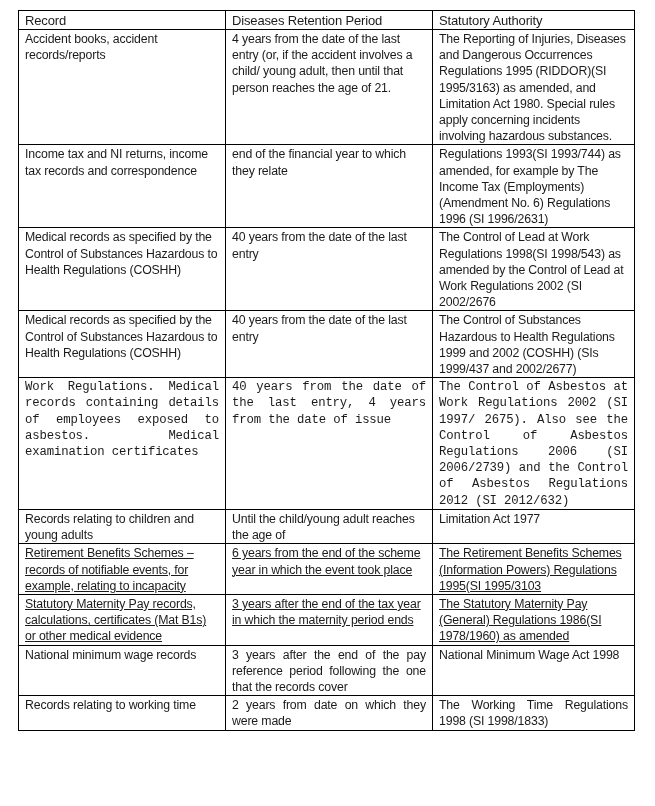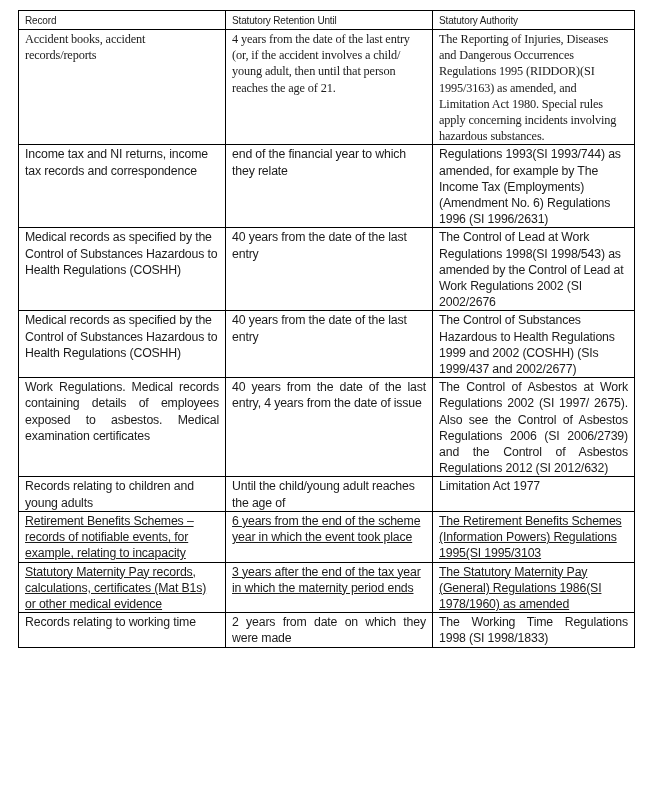--- a/index.html
+++ b/index.html
@@ -29,84 +29,89 @@
     text-align: left;
     font-weight: normal;
     font-size: 12.3px;
     line-height: 16.2px;
     padding: 1px 6px 0 6px;
     box-sizing: border-box;
     letter-spacing: -0.15px;
     overflow: hidden;
   }
   .doc-table th {
-    font-size: 10px;
+    font-size: 13px;
     line-height: 17px;
   }
   .col-record { width: 207px; }
   .col-period { width: 207px; }
   .col-authority { width: 202px; }
   td.justify { text-align: justify; text-align-last: left; }
 </style>
 </head>
 <body>
 
 <table class="doc-table">
   <colgroup>
     <col class="col-record">
     <col class="col-period">
     <col class="col-authority">
   </colgroup>
   <thead>
     <tr style="height:19px;">
       <th>Record</th>
-      <th>Statutory Retention Until</th>
+      <th>Diseases Retention Period</th>
       <th>Statutory Authority</th>
     </tr>
   </thead>
   <tbody>
-    <tr style="height:113px;font-family:Liberation Serif, serif;">
+    <tr style="height:113px;">
       <td>Accident books, accident records/reports</td>
       <td>4 years from the date of the last entry (or, if the accident involves a child/ young adult, then until that person reaches the age of 21.</td>
       <td>The Reporting of Injuries, Diseases and Dangerous Occurrences Regulations 1995 (RIDDOR)(SI 1995/3163) as amended, and Limitation Act 1980. Special rules apply concerning incidents involving hazardous substances.</td>
     </tr>
     <tr style="height:82px;">
       <td>Income tax and NI returns, income tax records and correspondence</td>
       <td>end of the financial year to which they relate</td>
       <td>Regulations 1993(SI 1993/744) as amended, for example by The Income Tax (Employments) (Amendment No. 6) Regulations 1996 (SI 1996/2631)</td>
     </tr>
     <tr style="height:81px;">
       <td>Medical records as specified by the Control of Substances Hazardous to Health Regulations (COSHH)</td>
       <td>40 years from the date of the last entry</td>
       <td>The Control of Lead at Work Regulations 1998(SI 1998/543) as amended by the Control of Lead at Work Regulations 2002 (SI 2002/2676</td>
     </tr>
     <tr style="height:65px;">
       <td>Medical records as specified by the Control of Substances Hazardous to Health Regulations (COSHH)</td>
       <td>40 years from the date of the last entry</td>
       <td>The Control of Substances Hazardous to Health Regulations 1999 and 2002 (COSHH) (SIs 1999/437 and 2002/2677)</td>
     </tr>
-    <tr style="height:97px;">
+    <tr style="height:97px;font-family:Liberation Mono, monospace;">
       <td class="justify">Work Regulations. Medical records containing details of employees exposed to asbestos. Medical examination certificates</td>
       <td class="justify">40 years from the date of the last entry, 4 years from the date of issue</td>
       <td class="justify">The Control of Asbestos at Work Regulations 2002 (SI 1997/ 2675). Also see the Control of Asbestos Regulations 2006 (SI 2006/2739) and the Control of Asbestos Regulations 2012 (SI 2012/632)</td>
     </tr>
     <tr style="height:33px;">
       <td>Records relating to children and young adults</td>
       <td>Until the child/young adult reaches the age of</td>
       <td>Limitation Act 1977</td>
     </tr>
     <tr style="height:49px;text-decoration:underline;">
       <td>Retirement Benefits Schemes – records of notifiable events, for example, relating to incapacity</td>
       <td>6 years from the end of the scheme year in which the event took place</td>
       <td>The Retirement Benefits Schemes (Information Powers) Regulations 1995(SI 1995/3103</td>
     </tr>
     <tr style="height:49px;text-decoration:underline;">
       <td>Statutory Maternity Pay records, calculations, certificates (Mat B1s) or other medical evidence</td>
       <td>3 years after the end of the tax year in which the maternity period ends</td>
       <td>The Statutory Maternity Pay (General) Regulations 1986(SI 1978/1960) as amended</td>
     </tr>
+    <tr style="height:49px;">
+      <td>National minimum wage records</td>
+      <td class="justify">3 years after the end of the pay reference period following the one that the records cover</td>
+      <td>National Minimum Wage Act 1998</td>
+    </tr>
     <tr style="height:33px;">
       <td>Records relating to working time</td>
       <td class="justify">2 years from date on which they were made</td>
       <td class="justify">The Working Time Regulations 1998 (SI 1998/1833)</td>
     </tr>
   </tbody>
 </table>
 
 </body></html>

